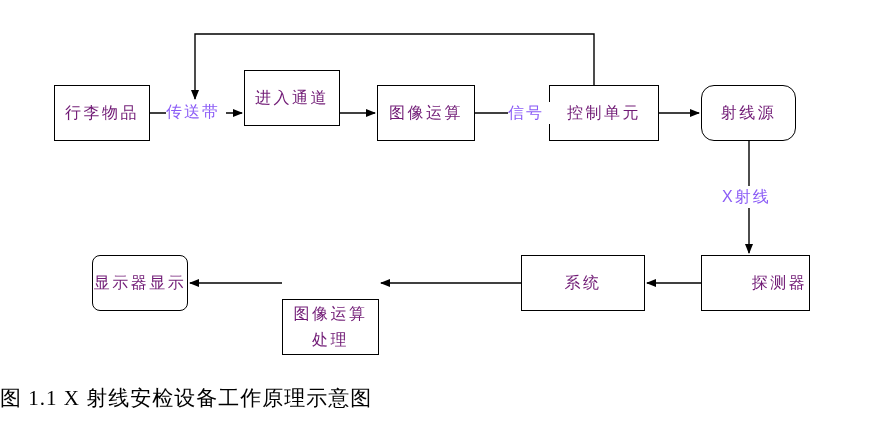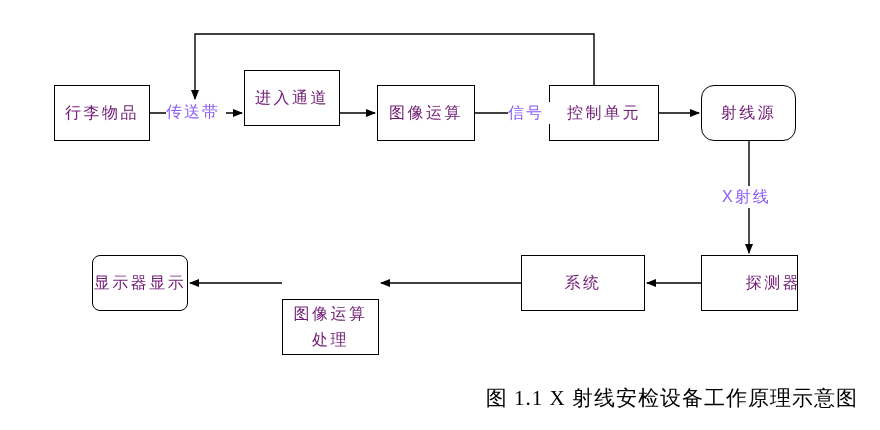--- a/index.html
+++ b/index.html
@@ -41,21 +41,21 @@
     font-size: 16px;
     color: #8b5cf6;
     letter-spacing: 2px;
     white-space: nowrap;
   }
   .caption {
     position: absolute;
     left: 0; top: 384;
     top: 384px;
     width: 858px;
-    text-align: right;
+    text-align: left;
     font-family: "Liberation Serif", "DejaVu Serif", serif;
     font-size: 21px;
     color: #000000;
     letter-spacing: 1px;
     white-space: nowrap;
   }
 </style>
 </head>
 <body>
 
@@ -95,21 +95,21 @@
   </div>
 
   <div class="node" style="left:549px; top:85px; width:110px; height:56px;">
     <span>控制单元</span>
   </div>
 
   <div class="node" style="left:701px; top:85px; width:95px; height:56px;border-radius:13px;">
     <span>射线源</span>
   </div>
 
-  <div class="node" style="left:701px; top:255px; width:97px; height:56px;padding-left:48px;">
+  <div class="node" style="left:701px; top:255px; width:109px; height:56px;padding-left:48px;">
     <span>探测器</span>
   </div>
 
   <div class="node" style="left:521px; top:255px; width:124px; height:56px;">
     <span>系统</span>
   </div>
 
   <div class="node" style="left:282px; top:255px; width:97px; height:56px;margin-top:44px;">
     <span>图像运算</span>
     <span>处理</span>

